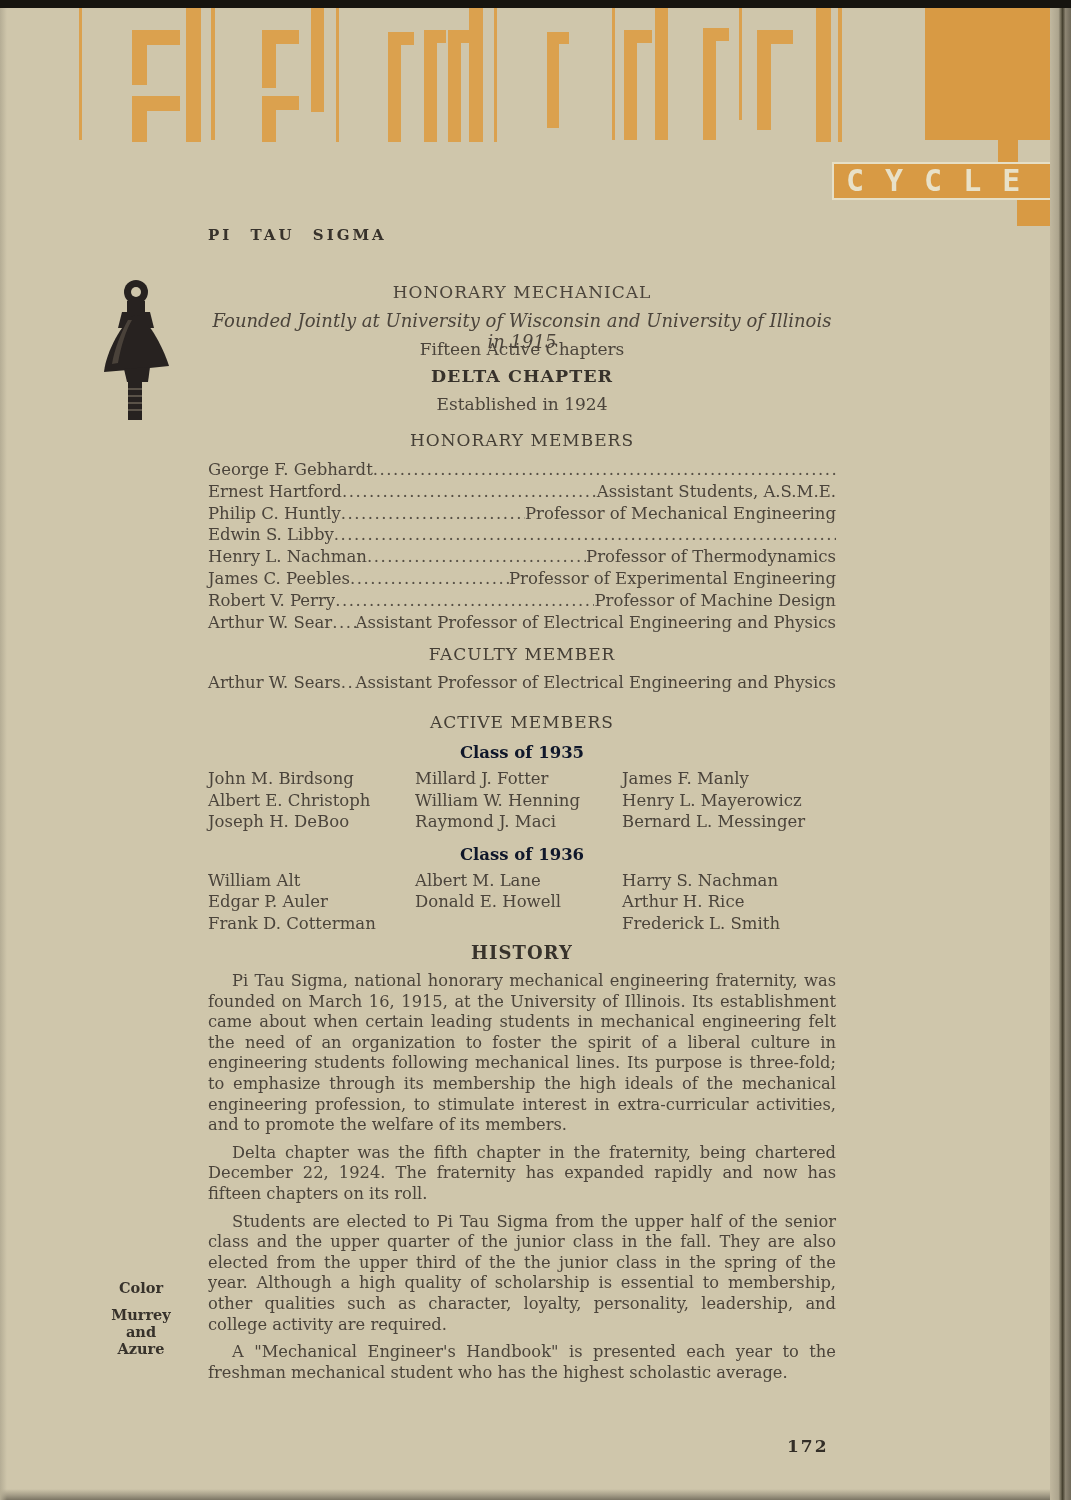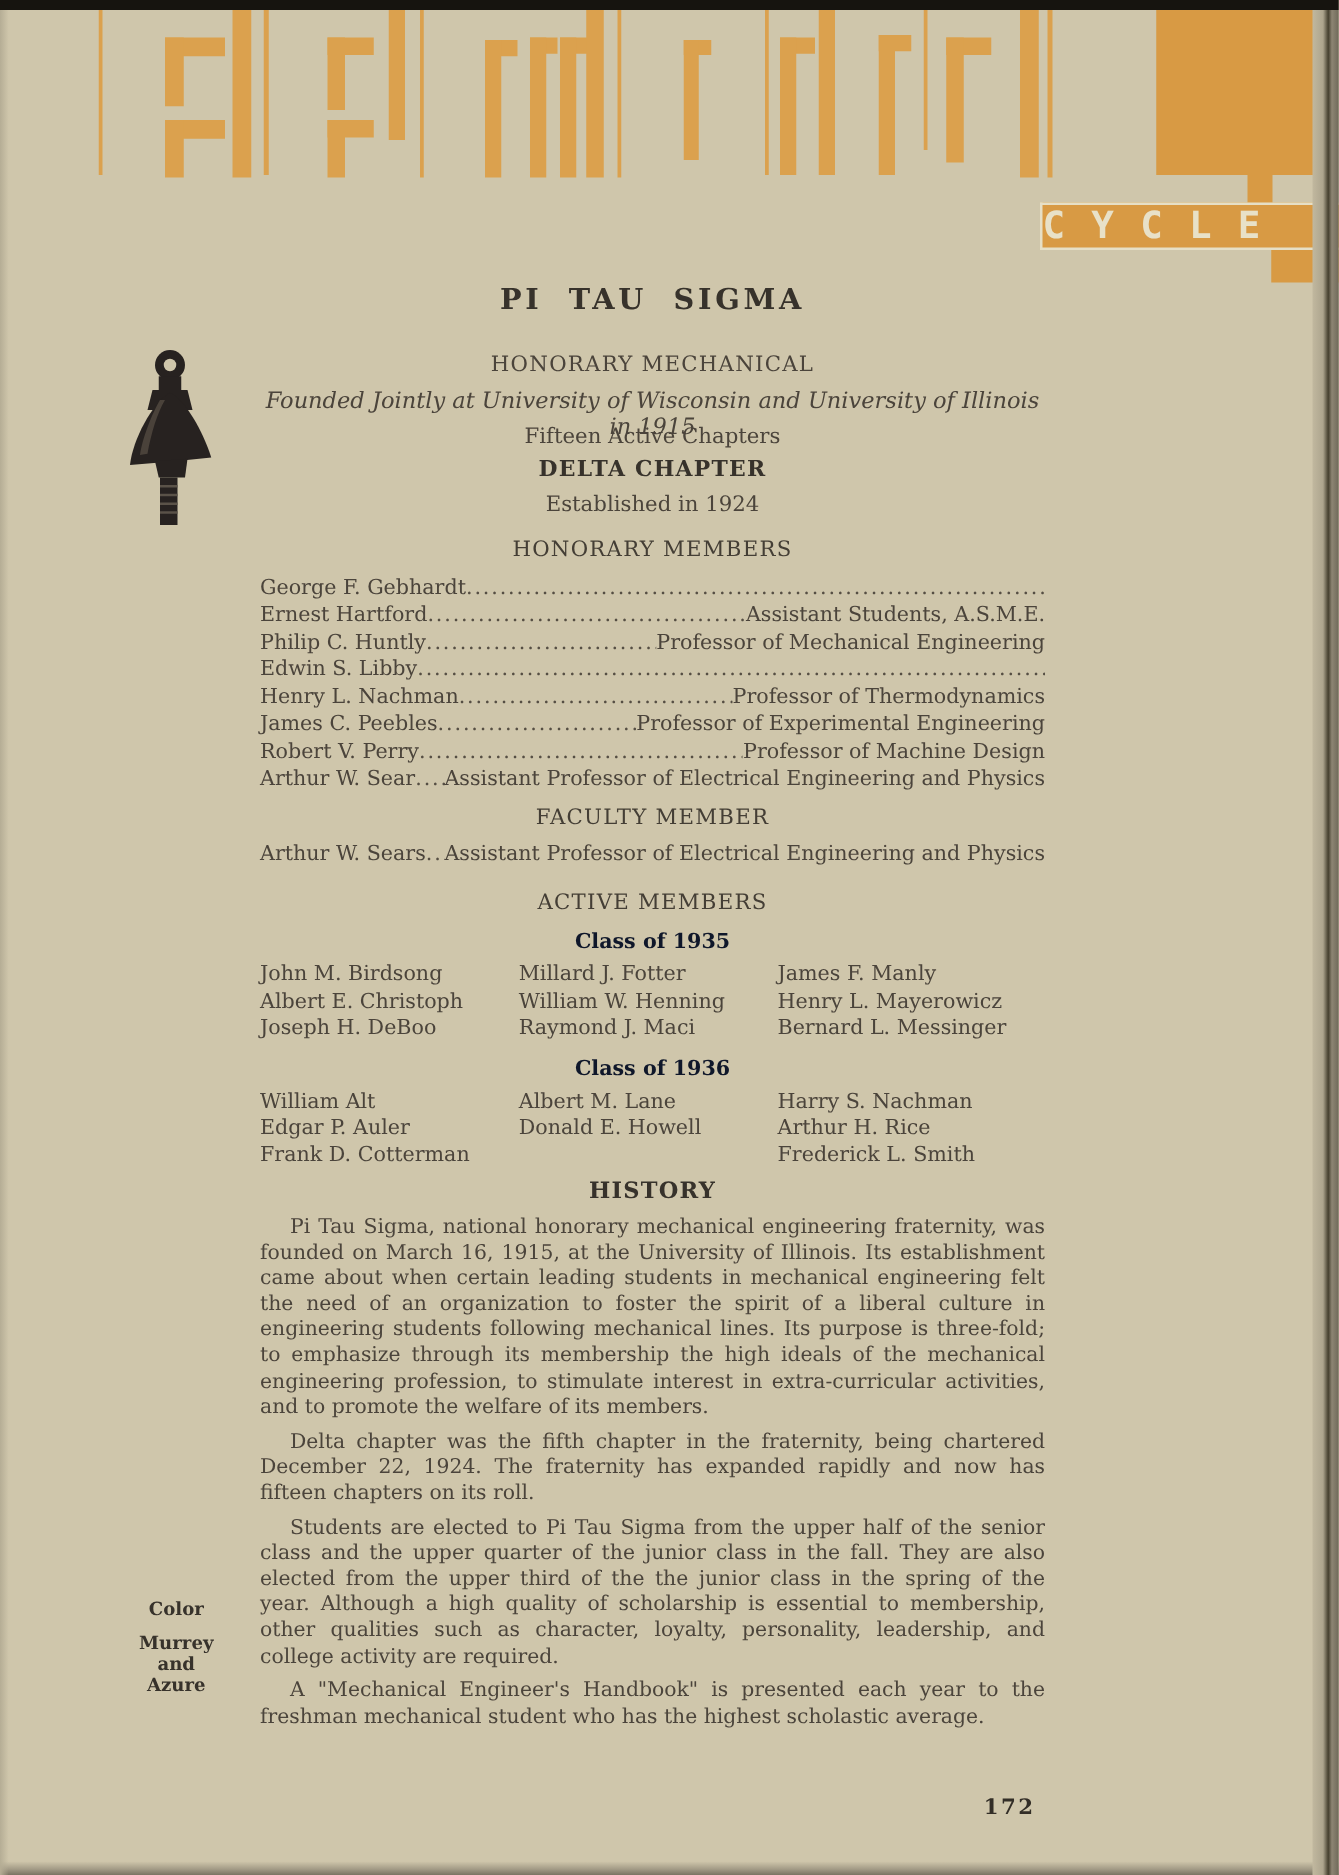--- a/index.html
+++ b/index.html
@@ -30,29 +30,29 @@
   .banner{
     position:absolute;left:832px;top:162px;width:239px;height:38px;
     background:#d89a44;z-index:3;overflow:hidden;
     border-top:2px solid #e6dfc6;border-bottom:2px solid #e6dfc6;border-left:2px solid #e6dfc6;
     box-sizing:border-box;
   }
   .banner span{
     display:block;white-space:nowrap;
     font-family:"DejaVu Sans Mono", monospace;
     font-weight:bold;font-size:30px;line-height:34px;
-    letter-spacing:21px;color:#e8e1c8;
+    letter-spacing:21px;color:#e8e1c8;padding-left:12px;
   }
 
   .emblem{position:absolute;left:98px;top:278px;z-index:2;}
 
   .main-col{position:absolute;left:208px;top:226px;width:628px;z-index:2;}
   .main-col > div, .main-col > h1, .main-col > h2{position:absolute;left:0;width:628px;margin:0;}
 
-  .title{top:0;text-align:center;font-size:23px;font-weight:bold;color:#37322b;
+  .title{top:0;font-size:15px;font-weight:bold;color:#37322b;
     letter-spacing:3px;word-spacing:10px;}
   .subtitle{top:56px;text-align:center;font-size:17px;letter-spacing:1px;}
   .founded{top:84px;text-align:center;font-size:18px;font-style:italic;}
   .chapters{top:113px;text-align:center;font-size:17px;}
   .chapter-name{top:140px;text-align:center;font-size:17.5px;font-weight:bold;color:#37322b;letter-spacing:1px;}
   .established{top:168px;text-align:center;font-size:17px;}
   .sec-heading{top:204px;text-align:center;font-size:17px;font-weight:normal;letter-spacing:1px;color:#443e35;}
   .h-rows{top:233px;}
   .f-heading{top:418px;}
   .f-rows{top:446px;}

